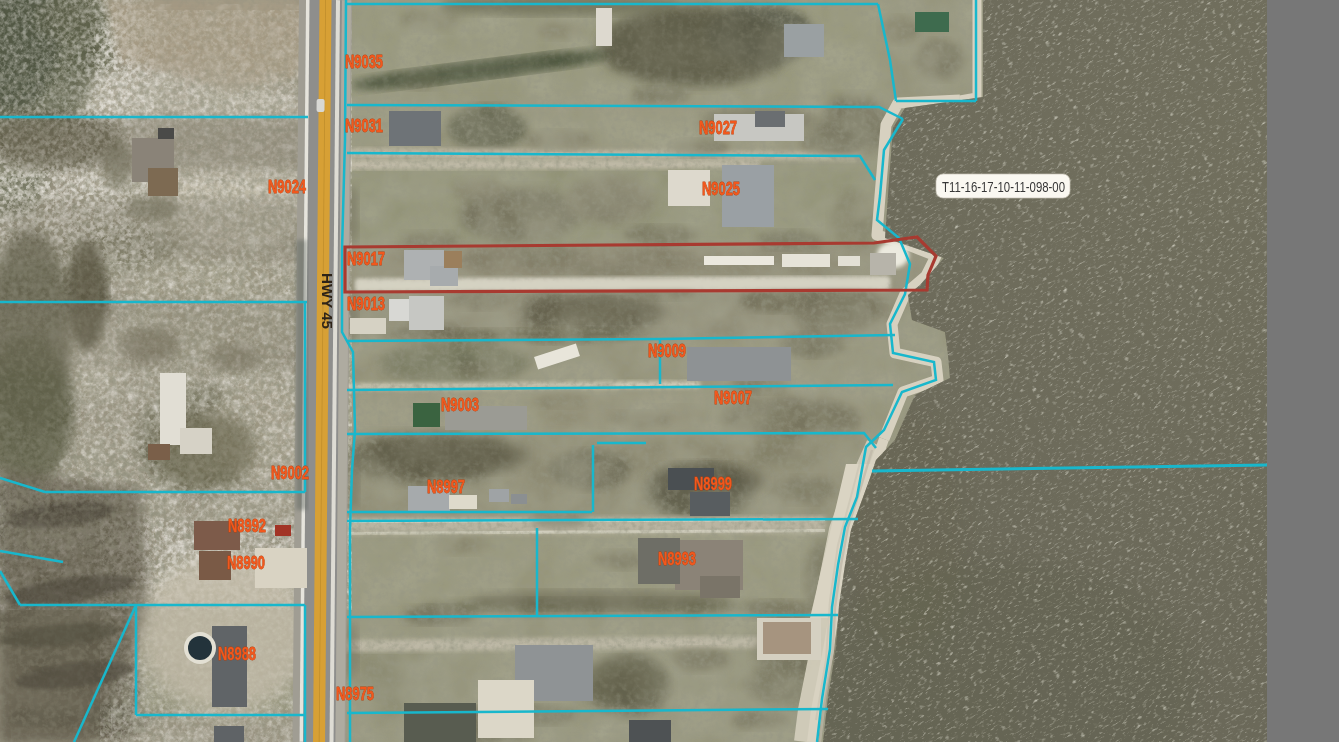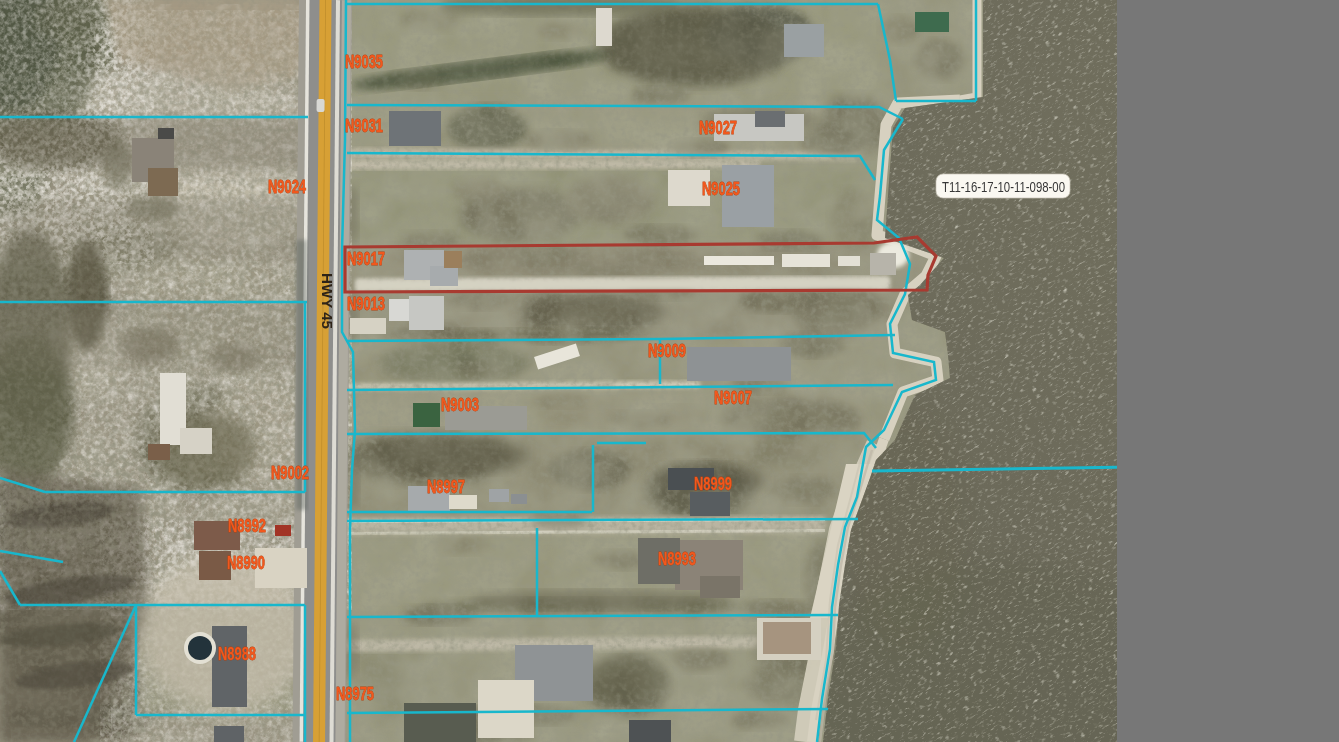--- a/index.html
+++ b/index.html
@@ -1,14 +1,14 @@
 <!DOCTYPE html>
 <html><head><meta charset="utf-8"><style>
 html,body{margin:0;padding:0;background:#777;}
-#map{position:relative;width:1117px;height:742px;overflow:hidden;font-family:"Liberation Sans",sans-serif;}
+#map{position:relative;width:1267px;height:742px;overflow:hidden;font-family:"Liberation Sans",sans-serif;}
 </style></head><body>
 <div id="map">
 <svg width="1339" height="742" viewBox="0 0 1339 742" font-family="Liberation Sans, sans-serif">
 <defs>
 <filter id="b2">
           <feGaussianBlur stdDeviation="2"></feGaussianBlur>
         </filter>
 <filter id="b4">
           <feGaussianBlur stdDeviation="4"></feGaussianBlur>
         </filter>

